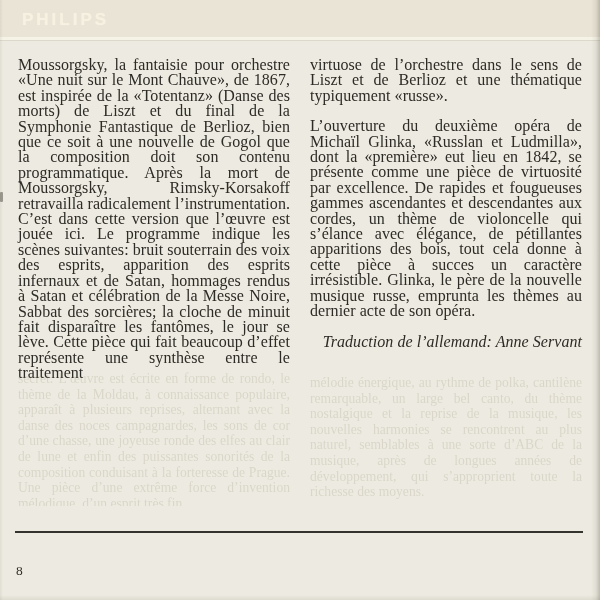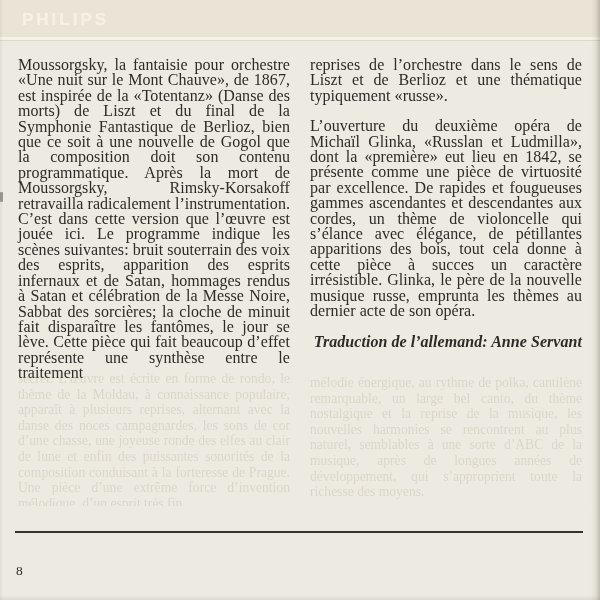--- a/index.html
+++ b/index.html
@@ -28,21 +28,20 @@
     font-size:16px;line-height:15.4px;color:#2d2b26;
     text-align:justify;letter-spacing:.05px;
   }
   .col p{margin:0 0 15px 0;}
   .col-left{left:18px;}
   .col-left p{text-align-last:justify;}
   .col-right{left:310px;}
   .credit{
     font-style:italic;text-align:left;margin-top:0;
     text-align-last:right;
-    font-weight:bold;
   }
   
   .ghost{
     position:absolute;width:272px;overflow:hidden;
     font-size:13.6px;line-height:15.6px;text-align:justify;
     color:#8d8269;opacity:.20;filter:blur(.7px);
     pointer-events:none;
     margin-top:19px;
   }
   .ghost-left{left:18px;top:352px;height:135px;}
@@ -67,21 +66,21 @@
 
   <div class="band"></div>
   <div class="brand">PHILIPS</div>
   <div class="crease"></div>
 
   <div class="col col-left">
     <p>Moussorgsky, la fantaisie pour orchestre «Une nuit sur le Mont Chauve», de 1867, est inspirée de la «Totentanz» (Danse des morts) de Liszt et du final de la Symphonie Fantastique de Berlioz, bien que ce soit à une nouvelle de Gogol que la composition doit son contenu programmatique. Après la mort de Moussorgsky, Rimsky-Korsakoff retravailla radicalement l’instrumentation. C’est dans cette version que l’œuvre est jouée ici. Le programme indique les scènes suivantes: bruit souterrain des voix des esprits, apparition des esprits infernaux et de Satan, hommages rendus à Satan et célébration de la Messe Noire, Sabbat des sorcières; la cloche de minuit fait disparaître les fantômes, le jour se lève. Cette pièce qui fait beaucoup d’effet représente une synthèse entre le traitement</p>
   </div>
 
   <div class="col col-right">
-    <p>reprises de l’orchestre dans le sens de Liszt et de Berlioz et une thématique typiquement «russe».</p>
+    <p>virtuose de l’orchestre dans le sens de Liszt et de Berlioz et une thématique typiquement «russe».</p>
     <p>L’ouverture du deuxième opéra de Michaïl Glinka, «Russlan et Ludmilla», dont la «première» eut lieu en 1842, se présente comme une pièce de virtuosité par excellence. De rapides et fougueuses gammes ascendantes et descendantes aux cordes, un thème de violoncelle qui s’élance avec élégance, de pétillantes apparitions des bois, tout cela donne à cette pièce à succes un caractère irrésistible. Glinka, le père de la nouvelle musique russe, emprunta les thèmes au dernier acte de son opéra.</p>
     <p class="credit">Traduction de l’allemand: Anne Servant</p>
   </div>
 
   <div class="ghost ghost-left">secret. L’œuvre est écrite en forme de rondo, le thème de la Moldau, à connaissance populaire, apparaît à plusieurs reprises, alternant avec la danse des noces campagnardes, les sons de cor d’une chasse, une joyeuse ronde des elfes au clair de lune et enfin des puissantes sonorités de la composition conduisant à la forteresse de Prague. Une pièce d’une extrême force d’invention mélodique, d’un esprit très fin.</div>
   <div class="ghost ghost-right">mélodie énergique, au rythme de polka, cantilène remarquable, un large bel canto, du thème nostalgique et la reprise de la musique, les nouvelles harmonies se rencontrent au plus naturel, semblables à une sorte d’ABC de la musique, après de longues années de développement, qui s’approprient toute la richesse des moyens.</div>
 
   <div class="rule"></div>
   <div class="pagenum">8</div>
 

